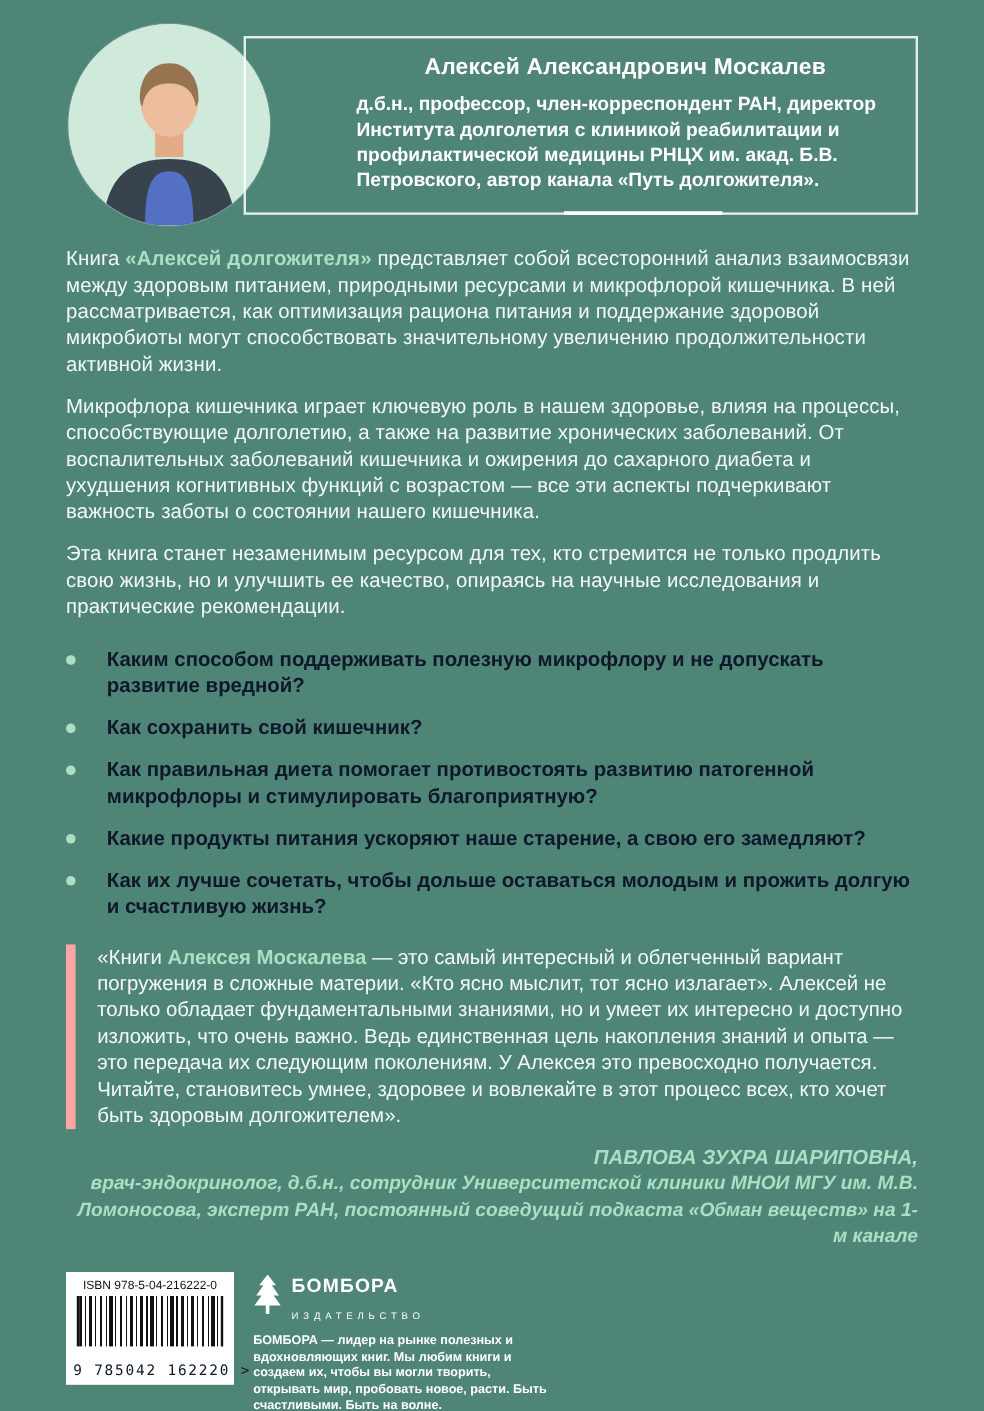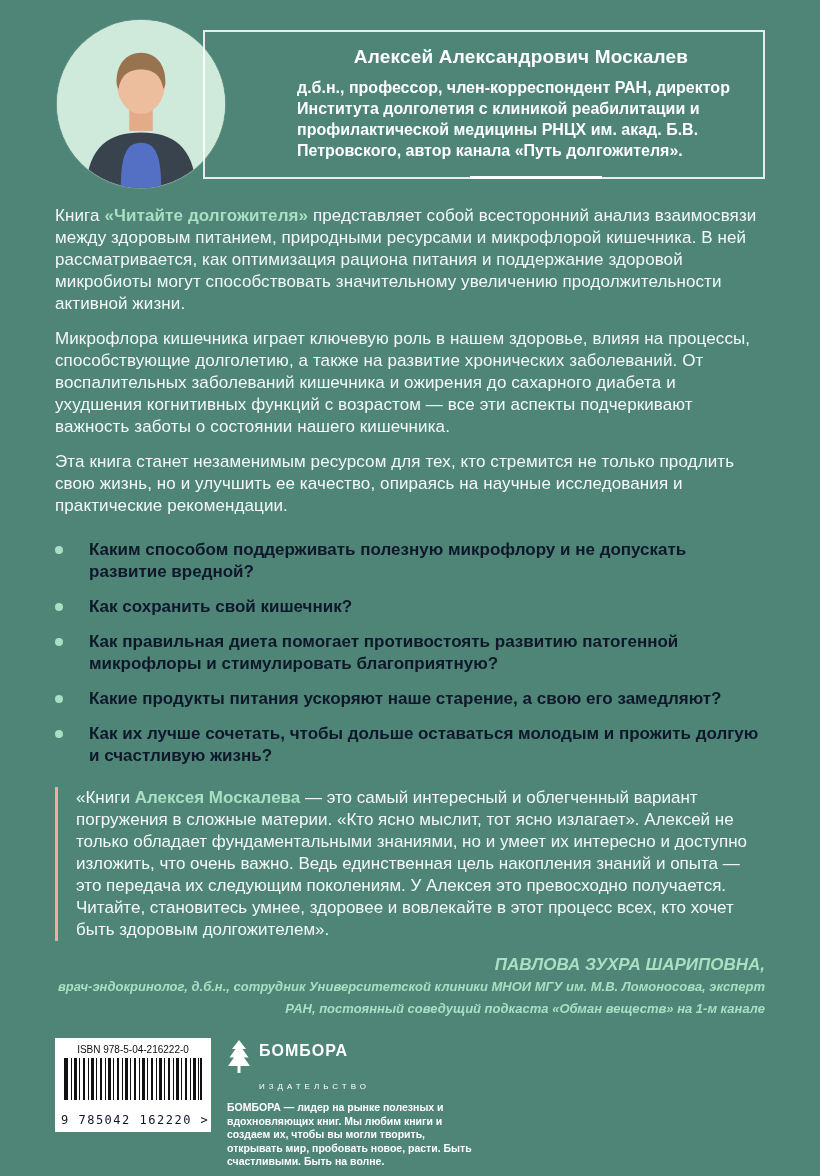--- a/index.html
+++ b/index.html
@@ -43,49 +43,49 @@
   .bullets { list-style: none; margin-top: 22px; }
   .bullets li {
     display: flex; gap: 26px; margin-bottom: 13px;
     color: #0f172a; font-weight: 700; font-size: 17px; line-height: 22px;
   }
   .dot { flex: 0 0 8px; width: 8px; height: 8px; border-radius: 50%; background: #abdfc4; margin-top: 7px; }
 
   
   .quote {
     margin-top: 20px;
-    border-left: 3px solid #fca5a5;
+    border-left: 8px solid #fca5a5;
     padding-left: 18px;
     font-size: 17px; line-height: 22px;
   }
 
   
   .attribution { margin-top: 12px; text-align: right; font-style: italic; font-weight: 700; color: #abdfc4; }
   .attribution .attr-name { font-size: 17px; line-height: 23px; }
-  .attribution .attr-role { font-size: 13px; line-height: 22px; text-align: right; }
+  .attribution .attr-role { font-size: 16px; line-height: 22px; text-align: right; }
 
   
   .footer { margin-top: 18px; display: flex; gap: 16px; align-items: flex-start; }
-  .isbn-block { background: #ffffff; color: #000000; width: 156px; flex: 0 0 auto; padding: 6px 6px 5px; text-align: center; }
+  .isbn-block { background: #ffffff; color: #000000; width: 140px; flex: 0 0 auto; padding: 6px 6px 5px; text-align: center; }
   .isbn-label { font-size: 10px; color: #111111; margin-bottom: 3px; white-space: nowrap; }
   .barcode {
     height: 42px; margin: 0 3px;
     background: repeating-linear-gradient(90deg,
       #111 0 2px, #fff 2px 5px, #111 5px 6px, #fff 6px 8px,
       #111 8px 11px, #fff 11px 13px, #111 13px 14px, #fff 14px 17px);
     border-left: 2px solid #111; border-right: 2px solid #111;
   }
   .barcode-digits { font-family: "DejaVu Sans Mono", monospace; font-size: 12px; letter-spacing: 1.5px; margin-top: 13px; color: #0f172a; white-space: nowrap; }
 
   .publisher { padding-top: 2px; }
   .logo-row { display: flex; align-items: flex-start; gap: 8px; }
   .tree-icon svg { display: block; }
   .logo-text { display: flex; flex-direction: column; }
   .logo-name { font-size: 16px; font-weight: 700; letter-spacing: 1px; line-height: 22px; color: #ffffff; }
-  .logo-sub { font-size: 8px; letter-spacing: 4px; margin-top: 20px; color: #ffffff; }
+  .logo-sub { font-size: 8px; letter-spacing: 4px; margin-top: 8px; color: #ffffff; }
   .publisher-blurb { margin-top: 10px; font-size: 10.5px; line-height: 13.5px; max-width: 255px; font-weight: 700; color: #ffffff; }
 </style>
 </head>
 <body>
 
 <div class="page">
   <div class="content">
 
     <div class="author-card">
       <div class="author-photo">
@@ -99,21 +99,21 @@
         </svg>
       </div>
       <div class="author-box">
         <div class="author-name">Алексей Александрович Москалев</div>
         <div class="author-bio">д.б.н., профессор, член-корреспондент РАН, директор Института долголетия с клиникой реабилитации и профилактической медицины РНЦХ им. акад. Б.В. Петровского, автор канала «Путь долгожителя».</div>
         <div class="accent-line"></div>
       </div>
     </div>
 
     <div class="body-text">
-      <p><span>Книга </span><span class="hl">«Читайте долгожителя»</span><span> представляет собой всесторонний анализ взаимосвязи между здоровым питанием, природными ресурсами и микрофлорой кишечника. В ней рассматривается, как оптимизация рациона питания и поддержание здоровой микробиоты могут способствовать значительному увеличению продолжительности активной жизни.</span></p>
+      <p><span>Книга </span><span class="hl">«Алексей долгожителя»</span><span> представляет собой всесторонний анализ взаимосвязи между здоровым питанием, природными ресурсами и микрофлорой кишечника. В ней рассматривается, как оптимизация рациона питания и поддержание здоровой микробиоты могут способствовать значительному увеличению продолжительности активной жизни.</span></p>
       <p>Микрофлора кишечника играет ключевую роль в нашем здоровье, влияя на процессы, способствующие долголетию, а также на развитие хронических заболеваний. От воспалительных заболеваний кишечника и ожирения до сахарного диабета и ухудшения когнитивных функций с возрастом — все эти аспекты подчеркивают важность заботы о состоянии нашего кишечника.</p>
       <p>Эта книга станет незаменимым ресурсом для тех, кто стремится не только продлить свою жизнь, но и улучшить ее качество, опираясь на научные исследования и практические рекомендации.</p>
     </div>
 
     <ul class="bullets">
       <li>
           <span class="dot"></span>
           <span>Каким способом поддерживать полезную микрофлору и не допускать развитие вредной?</span>
         </li>
       <li>

